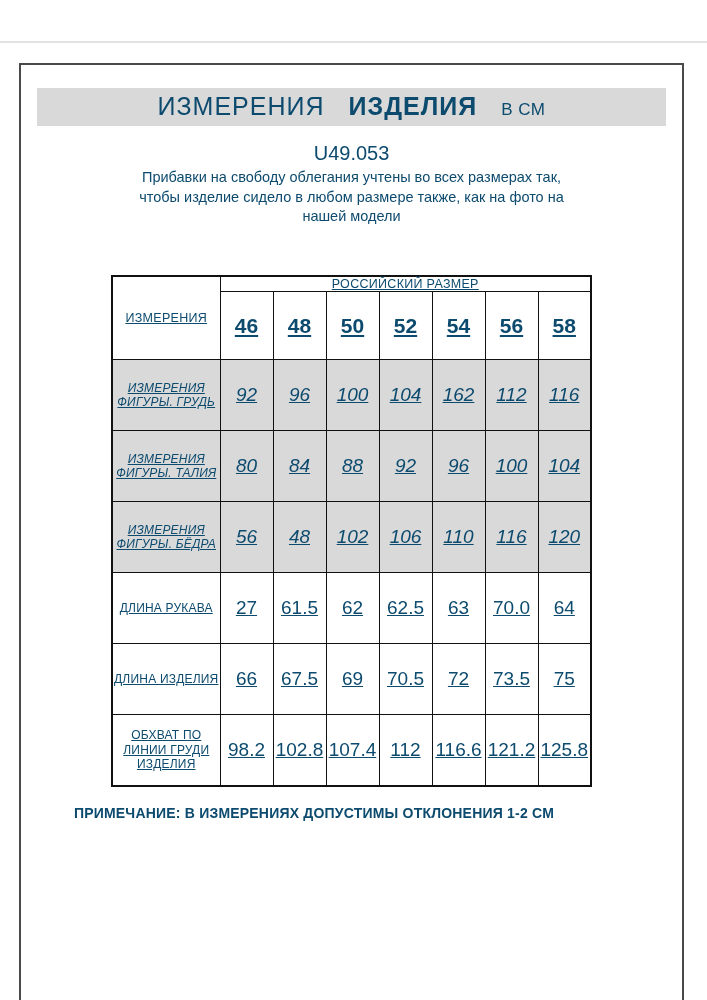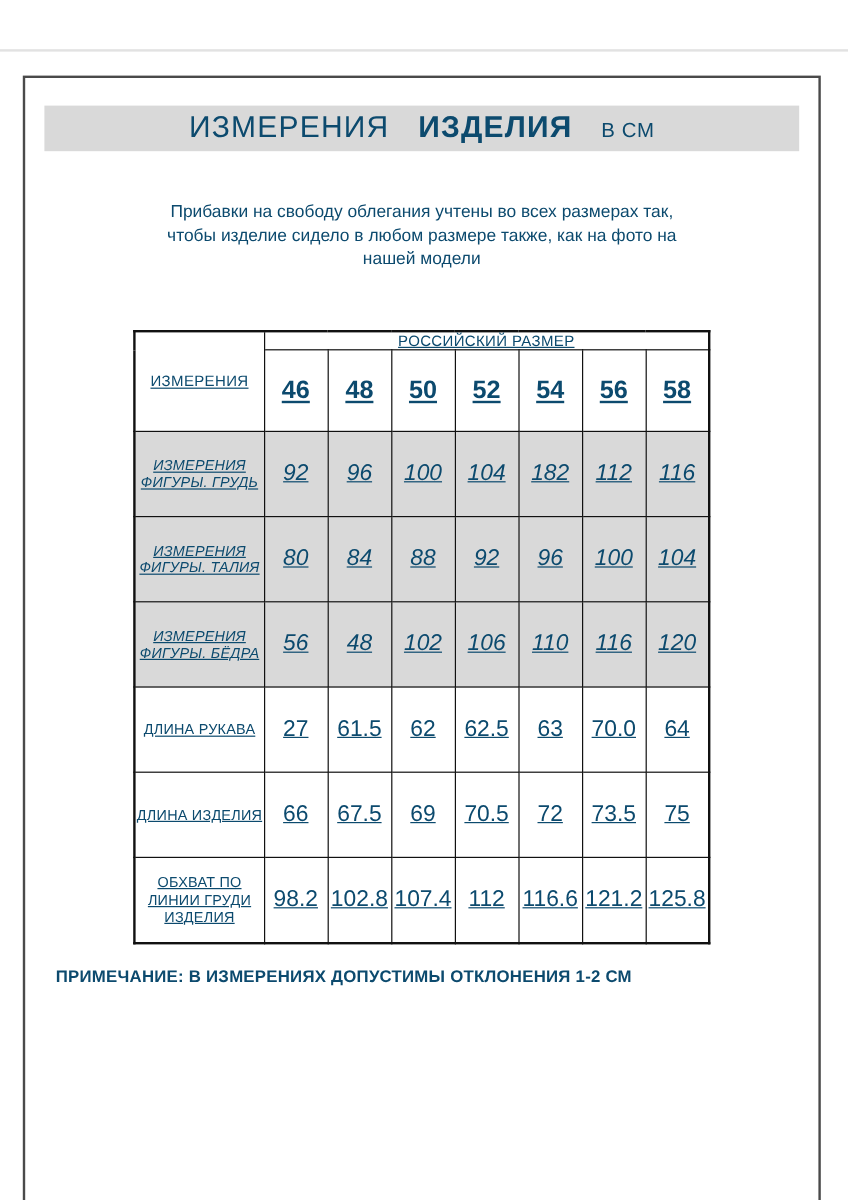--- a/index.html
+++ b/index.html
@@ -78,35 +78,36 @@
     white-space: pre-line;
     letter-spacing: 0.2px;
   }
   td.val { font-size: 19px; }
   tr.gray td { background: #d9d9d9; }
   tr.gray td.lbl, tr.gray td.val { font-style: italic; }
   .note {
     position: absolute;
     left: 19px; top: 765px;
     width: 535px;
-    text-align: center;
+    text-align: right;
     font-size: 14px;
     font-weight: bold;
     letter-spacing: 0.2px;
   }
 </style>
 </head>
 <body>
 
 <div class="screen">
   <div class="top-edge"></div>
   <div class="page-border"></div>
 
   <div class="title-band"><span class="t-reg">ИЗМЕРЕНИЯ</span><span class="t-bold">ИЗДЕЛИЯ</span><span class="t-cm">В СМ</span></div>
 
+  <div class="article">U49.053</div>
   <div class="intro">Прибавки на свободу облегания учтены во всех размерах так,
 чтобы изделие сидело в любом размере также, как на фото на
 нашей модели</div>
 
   <table class="meas">
     <colgroup>
       <col style="width:108px">
       <col style="width:53px">
         <col style="width:53px">
         <col style="width:53px">
@@ -129,21 +130,21 @@
         <td>56</td>
         <td>58</td>
       </tr>
       <tr class="r-data gray">
         <td class="lbl">ИЗМЕРЕНИЯ
 ФИГУРЫ. ГРУДЬ</td>
         <td class="val">92</td>
         <td class="val">96</td>
         <td class="val">100</td>
         <td class="val">104</td>
-        <td class="val">182</td>
+        <td class="val">162</td>
         <td class="val">112</td>
         <td class="val">116</td>
       </tr>
       <tr class="r-data gray">
         <td class="lbl">ИЗМЕРЕНИЯ
 ФИГУРЫ. ТАЛИЯ</td>
         <td class="val">80</td>
         <td class="val">84</td>
         <td class="val">88</td>
         <td class="val">92</td>

